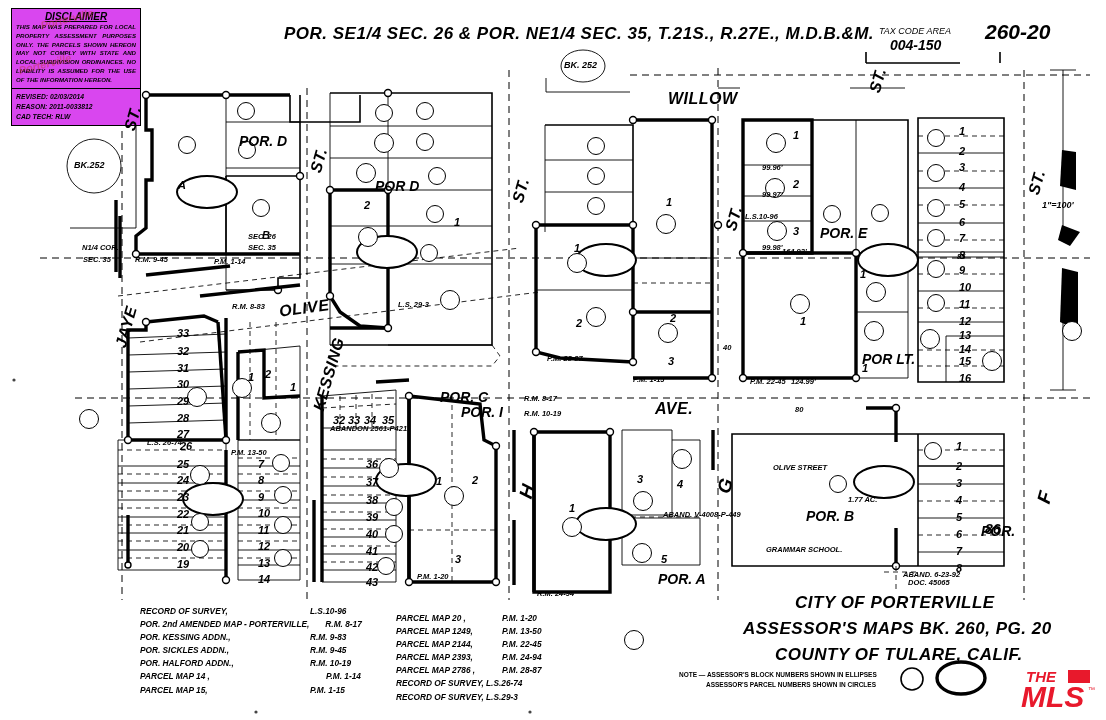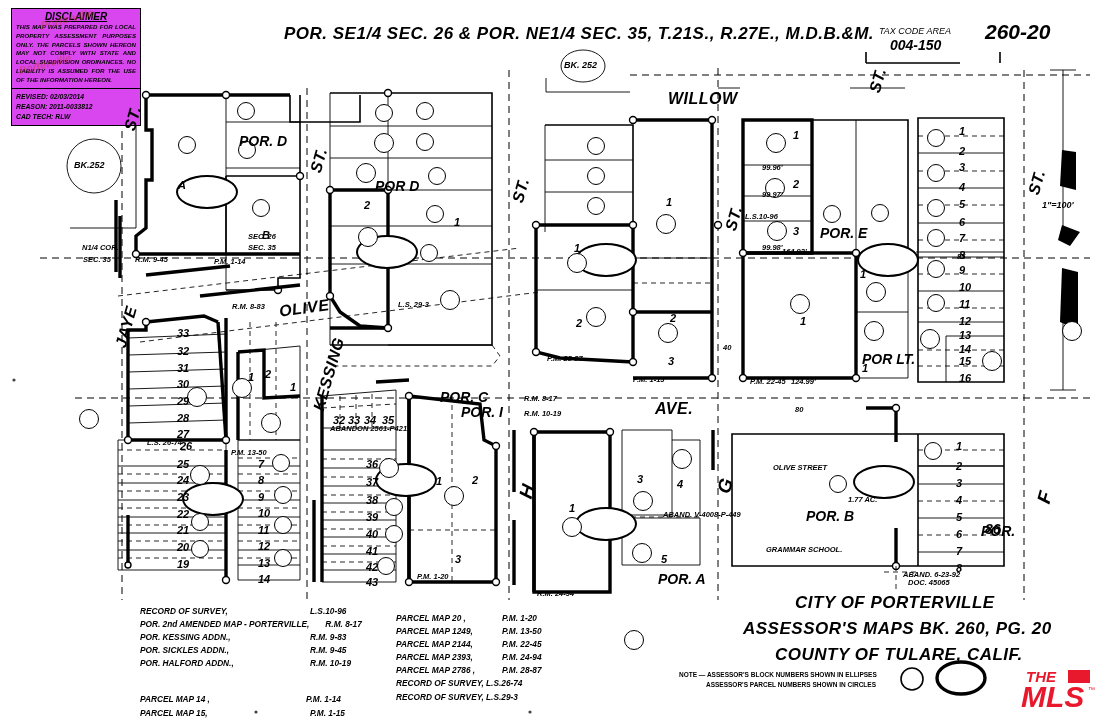--- a/index.html
+++ b/index.html
@@ -514,21 +514,21 @@
       <span>R.M. 9-83</span>
     </div>
     <div style="display: flex; gap: 10px; font-style: italic; font-weight: bold; font-size: 8.3px; line-height: 1.58; white-space: nowrap;">
       <span style="min-width: 160px;">POR. SICKLES ADDN.,</span>
       <span>R.M. 9-45</span>
     </div>
     <div style="display: flex; gap: 10px; font-style: italic; font-weight: bold; font-size: 8.3px; line-height: 1.58; white-space: nowrap;">
       <span style="min-width: 160px;">POR. HALFORD ADDN.,</span>
       <span>R.M. 10-19</span>
     </div>
-    <div style="display: flex; gap: 6px; font-style: italic; font-weight: bold; font-size: 8.3px; line-height: 1.58; white-space: nowrap; margin-top: 23px;">
+    <div style="display: flex; gap: 26px; font-style: italic; font-weight: bold; font-size: 8.3px; line-height: 1.58; white-space: nowrap;">
       <span style="min-width: 160px;">PARCEL MAP 14 ,</span>
       <span>P.M. 1-14</span>
     </div>
     <div style="display: flex; gap: 10px; font-style: italic; font-weight: bold; font-size: 8.3px; line-height: 1.58; white-space: nowrap;">
       <span style="min-width: 160px;">PARCEL MAP 15,</span>
       <span>P.M. 1-15</span>
     </div>
   </div>
 <div id="refs-right" style="position:absolute;left:396px;top:612px;">
     <div style="display: flex; gap: 10px; font-style: italic; font-weight: bold; font-size: 8.3px; line-height: 1.58; white-space: nowrap;">

